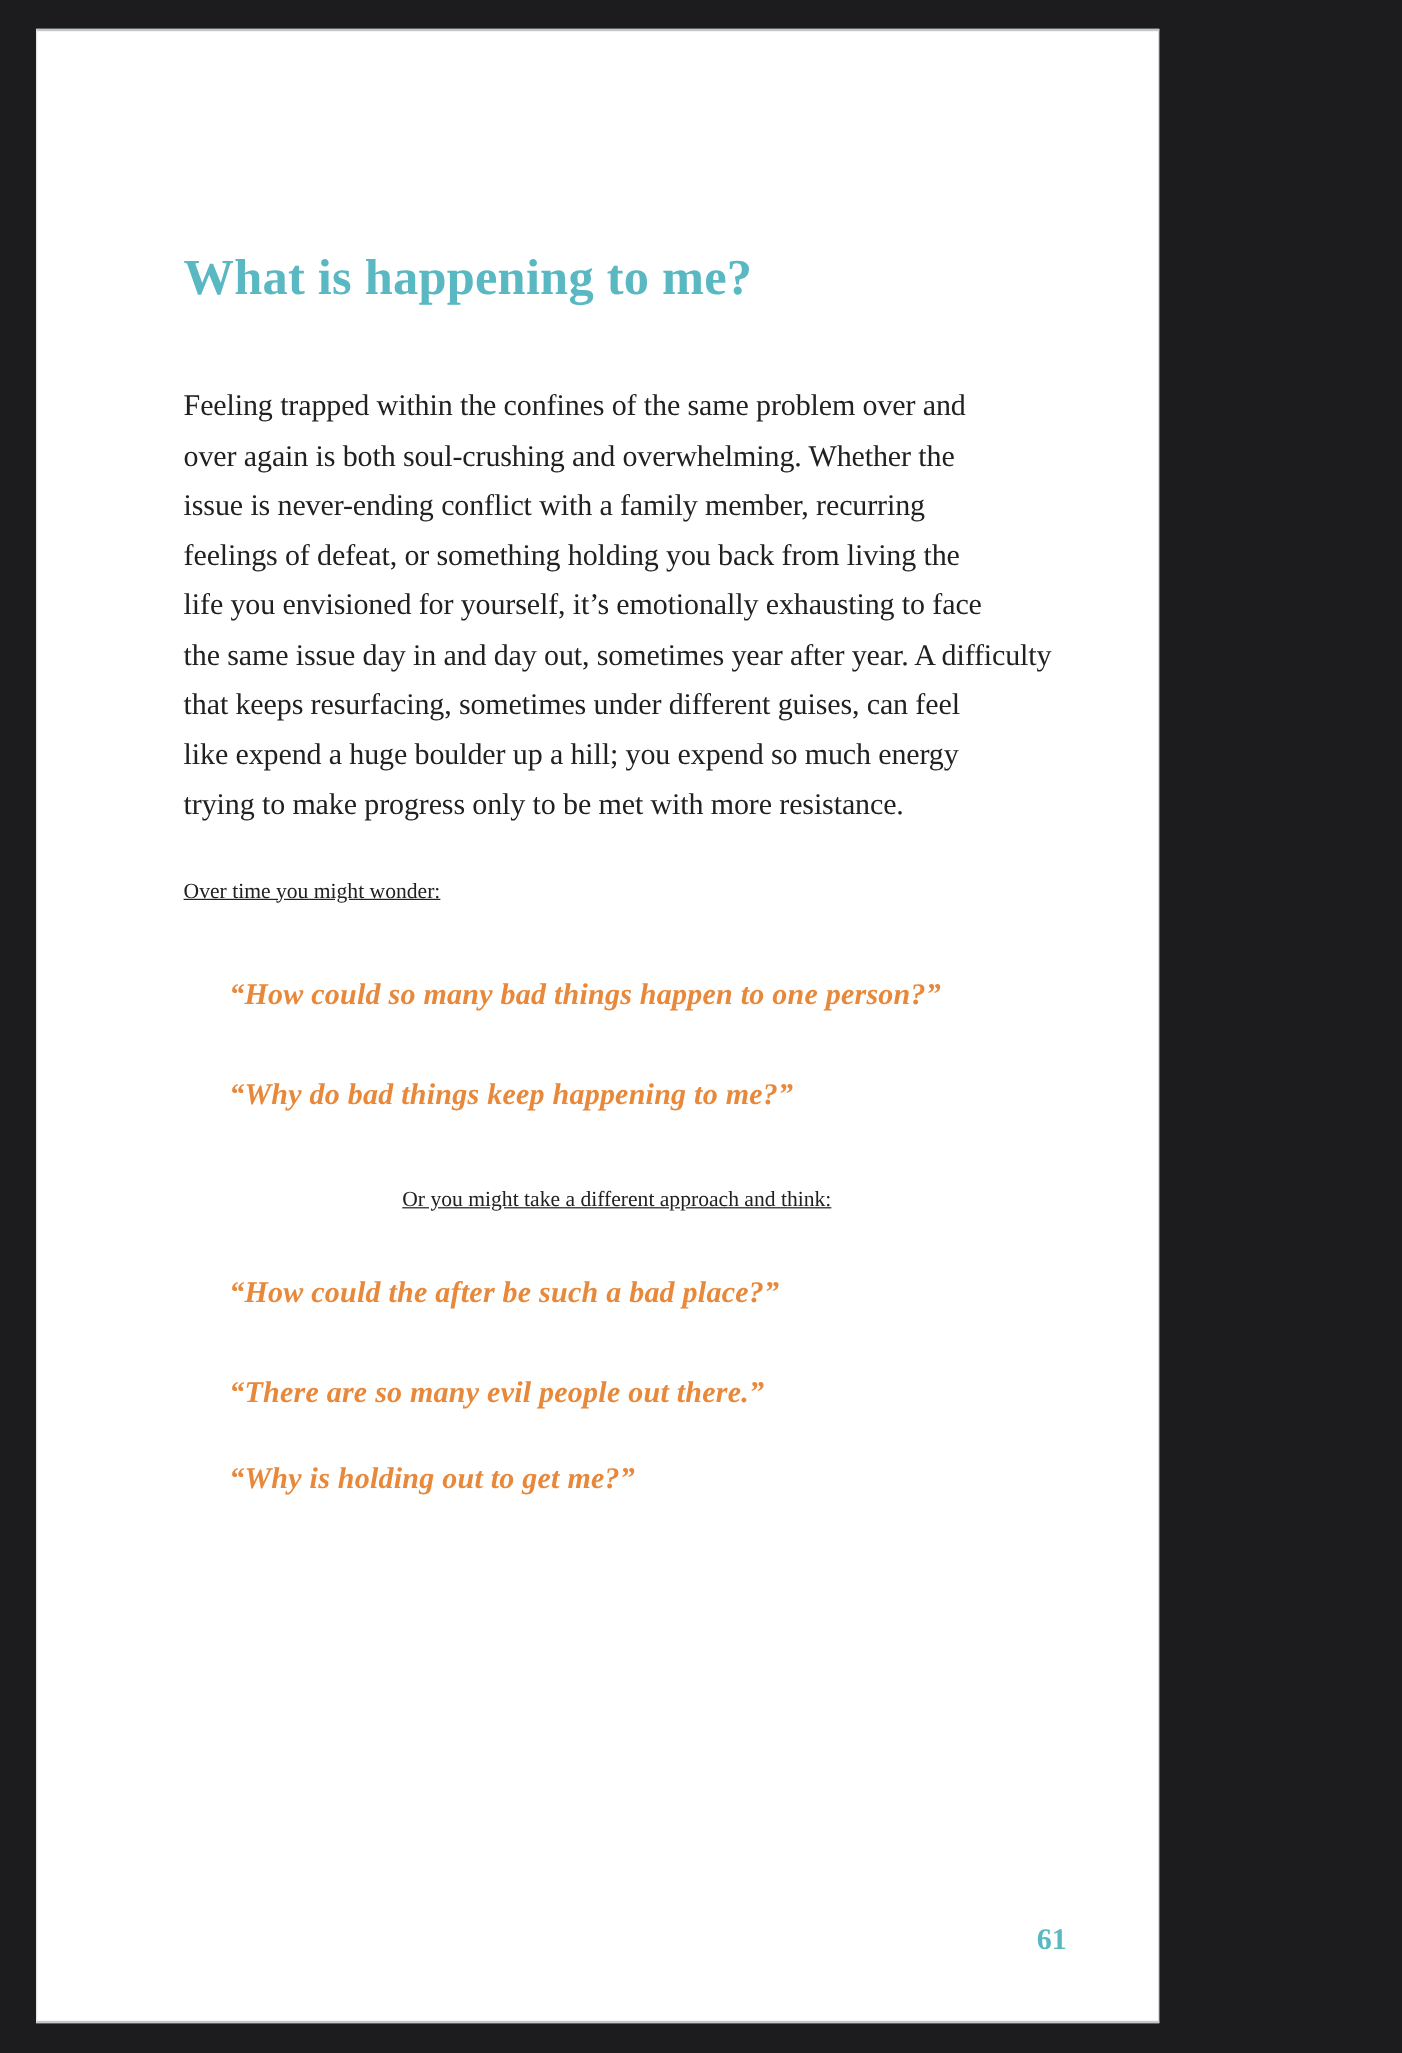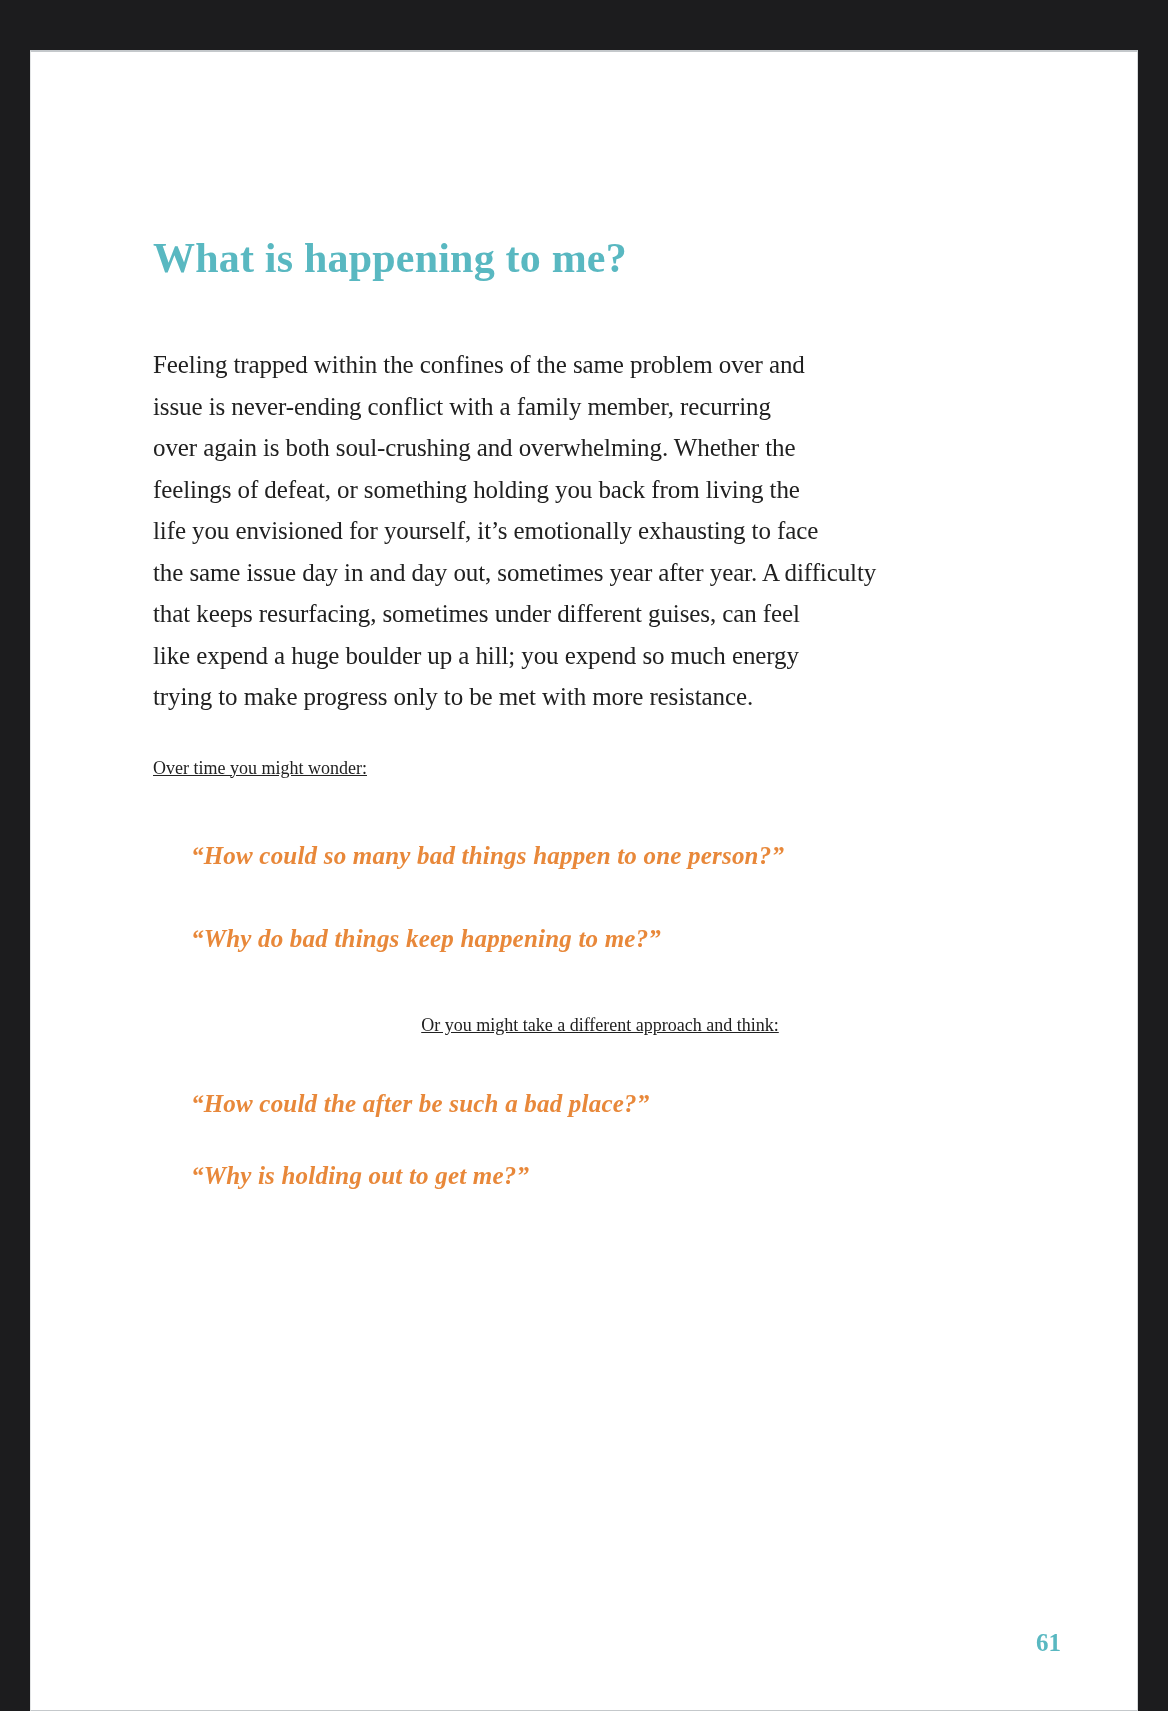--- a/index.html
+++ b/index.html
@@ -13,27 +13,26 @@
   * { margin: 0; padding: 0; box-sizing: border-box; }
   html, body {
     width: 1168px; height: 1711px;
     background: var(--c-frame);
     font-family: "Liberation Serif", serif;
     overflow: hidden;
   }
   .page {
     position: absolute;
     left: 30px; top: 24px;
-    width: 1108px; height: 1662px;
+    width: 936px; height: 1662px;
     background: var(--c-page_bg);
     border-top: 2px solid var(--c-page_edge);
     border-left: 1px solid #e3e5e6;
     border-right: 1px solid #d7dadb;
     border-bottom: 2px solid var(--c-page_edge);
-    margin-top: 26px;
   }
   .content {
     padding: 182px 90px 0 122px;
   }
   h1.page-title {
     font-size: 42px;
     line-height: 48px;
     font-weight: bold;
     color: var(--c-heading);
     letter-spacing: 0.2px;
@@ -80,36 +79,37 @@
 </head>
 <body>
 
 <div class="page">
   <div class="content">
 
     <h1 class="page-title">What is happening to me?</h1>
 
     <div class="body-paragraph">
       <div class="para-line">Feeling trapped within the confines of the same problem over and</div>
+      <div class="para-line">over again is both soul-crushing and overwhelming. Whether the</div>
       <div class="para-line">issue is never-ending conflict with a family member, recurring</div>
-      <div class="para-line">over again is both soul-crushing and overwhelming. Whether the</div>
       <div class="para-line">feelings of defeat, or something holding you back from living the</div>
       <div class="para-line">life you envisioned for yourself, it’s emotionally exhausting to face</div>
       <div class="para-line">the same issue day in and day out, sometimes year after year. A difficulty</div>
       <div class="para-line">that keeps resurfacing, sometimes under different guises, can feel</div>
       <div class="para-line">like expend a huge boulder up a hill; you expend so much energy</div>
       <div class="para-line">trying to make progress only to be met with more resistance.</div>
     </div>
 
     <div class="lead-in lead-in-1">Over time you might wonder:</div>
 
     <div class="quote-line mt50">“How could so many bad things happen to one person?”</div>
     <div class="quote-line mt50">“Why do bad things keep happening to me?”</div>
 
     <div class="lead-in lead-in-2">Or you might take a different approach and think:</div>
 
     <div class="quote-line mt40">“How could the after be such a bad place?”</div>
+    <div class="quote-line mt50">“There are so many evil people out there.”</div>
     <div class="quote-line mt39">“Why is holding out to get me?”</div>
 
   </div>
 
   <div class="page-number">61</div>
 </div>
 
 </body></html>

